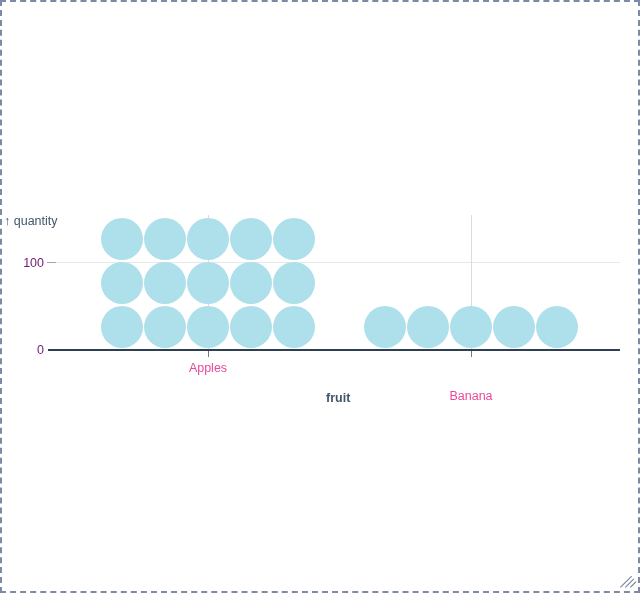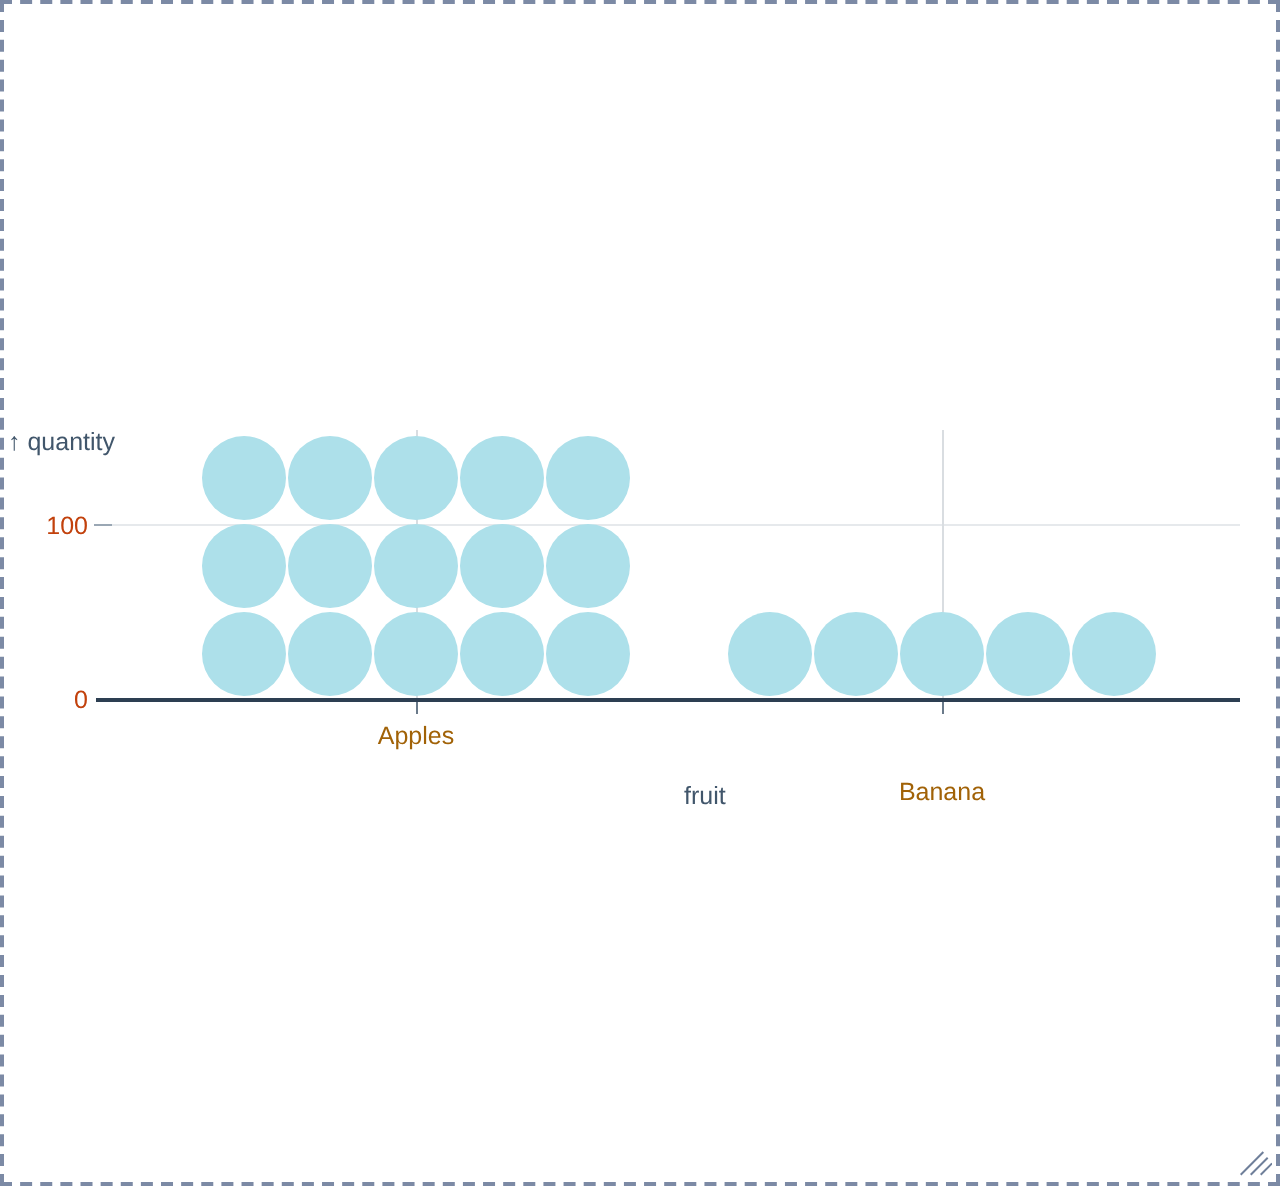--- a/index.html
+++ b/index.html
@@ -61,27 +61,28 @@
     white-space: nowrap;
   }
 
   #y-axis-label {
     left: 2px;
     top: 180px;
     margin-top: 32px;
   }
 
   #x-axis-label {
-    left: 340px;
+    left: 324px;
     top: 389px;
+    font-weight: bold;
   }
 
   .tick-label {
     position: absolute;
-    color: #c2410c;
+    color: #701a75;
     font-size: 12.5px;
     text-align: right;
     white-space: nowrap;
   }
 
   #tick-label-100 { left: 0px;  top: 254px; width: 42px; }
   #tick-label-0   { left: 0px;  top: 341px; width: 42px; }
 
   .tick-mark {
     position: absolute;
@@ -116,21 +117,21 @@
     position: absolute;
     width: 1px;
     height: 6px;
     background: #6a7a8a;
     top: 349px;
   }
 
   .cat-label {
     position: absolute;
     top: 359px;
-    color: #a16207;
+    color: #ec4899;
     font-size: 12.5px;
     text-align: left;
     white-space: nowrap;
     transform: translateX(-50%);
   }
 
   .dot {
     position: absolute;
     border-radius: 50%;
     background: #ade0ea;

